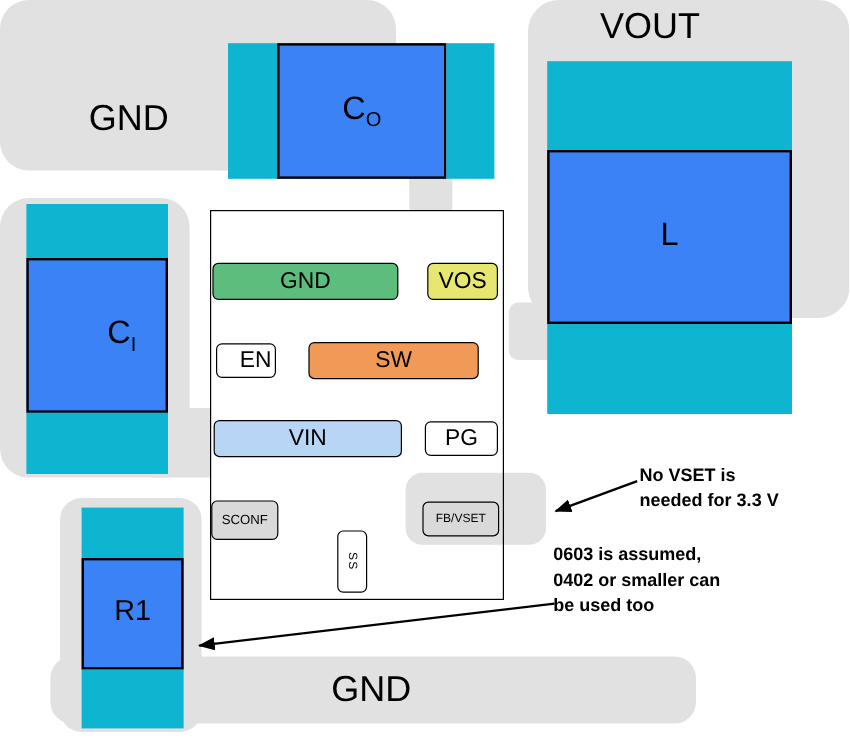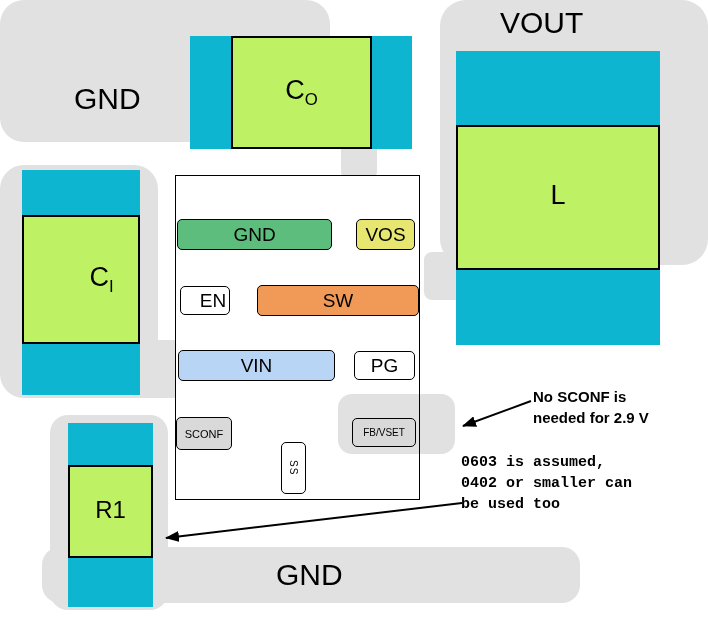--- a/index.html
+++ b/index.html
@@ -3,21 +3,21 @@
 <meta charset="utf-8">
 <style>
   html,body{margin:0;padding:0;background:#fff;}
   #canvas{
     position:relative;width:708px;height:617px;background:#ffffff;overflow:hidden;
     font-family:"Liberation Sans", sans-serif;color:#000;
   }
   .blob{position:absolute;background:#e1e1e1;}
   .terminal{position:absolute;background:#0db5d0;}
   .comp-body{
-    position:absolute;background:#bef264;border:2px solid #000;box-sizing:border-box;
+    position:absolute;background:#3b82f6;border:2px solid #000;box-sizing:border-box;
     display:flex;align-items:center;justify-content:center;
   }
   .comp-label{font-size:27px;}
   .comp-label sub{font-size:0.62em;}
   .ic-fill{position:absolute;background:#ffffff;}
   .ic-outline{position:absolute;border:1.5px solid #000;box-sizing:border-box;background:transparent;pointer-events:none;}
   .pad{
     position:absolute;border:1.2px solid #000;border-radius:5px;box-sizing:border-box;
     display:flex;align-items:center;justify-content:center;font-size:19px;background:#fff;
   }
@@ -50,21 +50,21 @@
 
   <div class="pad z5" style="left: 177px; top: 219px; width: 155px; height: 31px; background-color: rgb(92, 189, 124);">
     <span>GND</span>
   </div>
   <div class="pad z5" style="left: 356px; top: 219px; width: 59px; height: 31px; background-color: rgb(230, 230, 112);">
     <span>VOS</span>
   </div>
   <div class="pad z5" style="left:180px;top:286px;width:50px;height:29px;padding-left:16px;">
     <span>EN</span>
   </div>
-  <div class="pad z5" style="left: 257px; top: 285px; width: 162px; height: 31px; background-color: rgb(241, 154, 87);">
+  <div class="pad z5" style="left: 257px; top: 285px; width: 142px; height: 31px; background-color: rgb(241, 154, 87);">
     <span>SW</span>
   </div>
   <div class="pad z5" style="left:354px;top:351px;width:61px;height:29px;">
     <span>PG</span>
   </div>
   <div class="pad z5" style="left: 178px; top: 350px; width: 157px; height: 31px; background-color: rgb(185, 213, 245);">
     <span>VIN</span>
   </div>
   <div class="pad tiny z5" style="left: 352px; top: 418px; width: 64px; height: 29px; background-color: rgb(217, 217, 217);">
     <span>FB/VSET</span>
@@ -98,24 +98,24 @@
   <div class="comp-body z5" style="left:68px;top:465px;width:85px;height:93px;">
     <span class="comp-label" style="font-size:24px;"><span>R1</span><sub></sub></span>
   </div>
   <div class="terminal z5" style="left: 68px; top: 558px; width: 85px; height: 49px; background-color: rgb(13, 181, 208);"></div>
 
   <div class="big-label z6" style="left:500px;top:6px;">VOUT</div>
   <div class="big-label z6" style="left:74px;top:82px;">GND</div>
   <div class="big-label z6" style="left:276px;top:558px;">GND</div>
 
   <div class="note z6" style="left:533px;top:386px;">
-    <div>No SCONF is</div>
-    <div>needed for 2.9 V</div>
+    <div>No VSET is</div>
+    <div>needed for 3.3 V</div>
   </div>
-  <div class="note z6" style="left:461px;top:452px;font-family:Liberation Mono, monospace;">
+  <div class="note z6" style="left:461px;top:452px;">
     <div>0603 is assumed,</div>
     <div>0402 or smaller can</div>
     <div>be used too</div>
   </div>
 
   <svg class="arrows" width="708" height="617" viewBox="0 0 708 617">
     <defs>
       <marker id="ah" markerWidth="14" markerHeight="11" refX="13" refY="5.5" orient="auto" markerUnits="userSpaceOnUse">
         <polygon points="0 0, 14 5.5, 0 11" fill="#000"></polygon>
       </marker>

